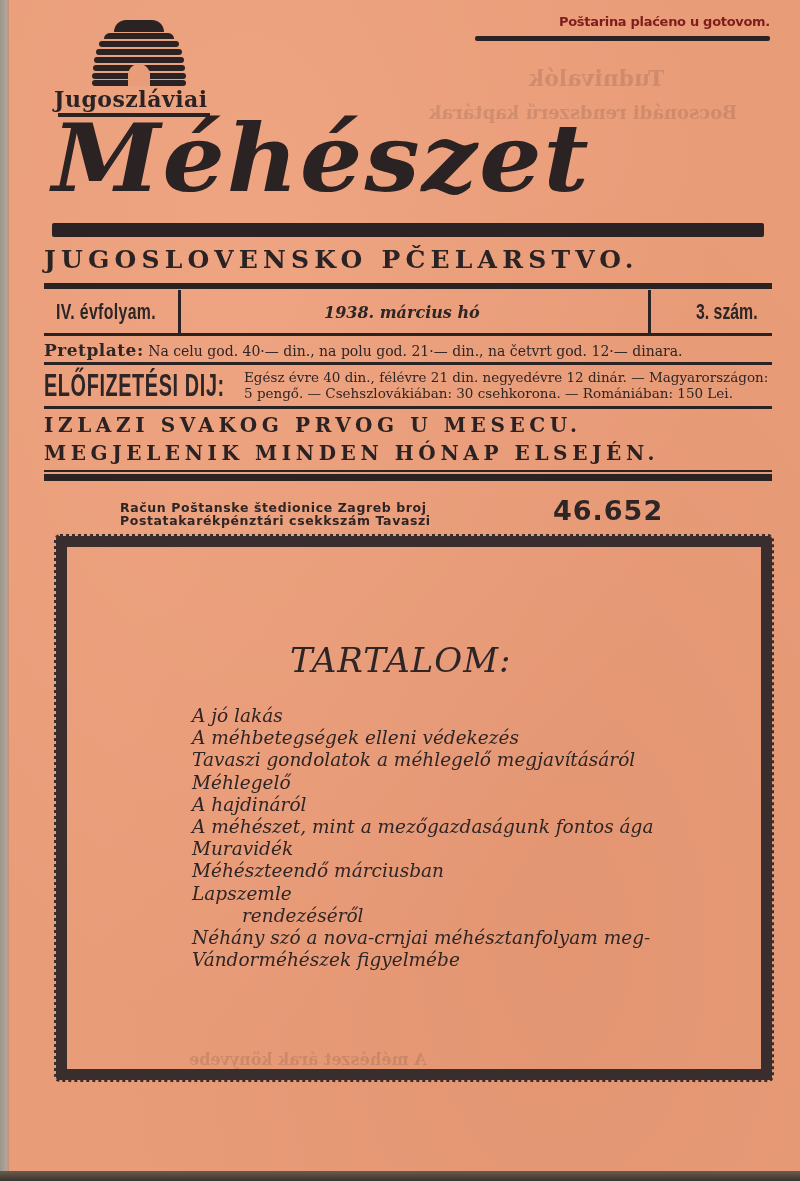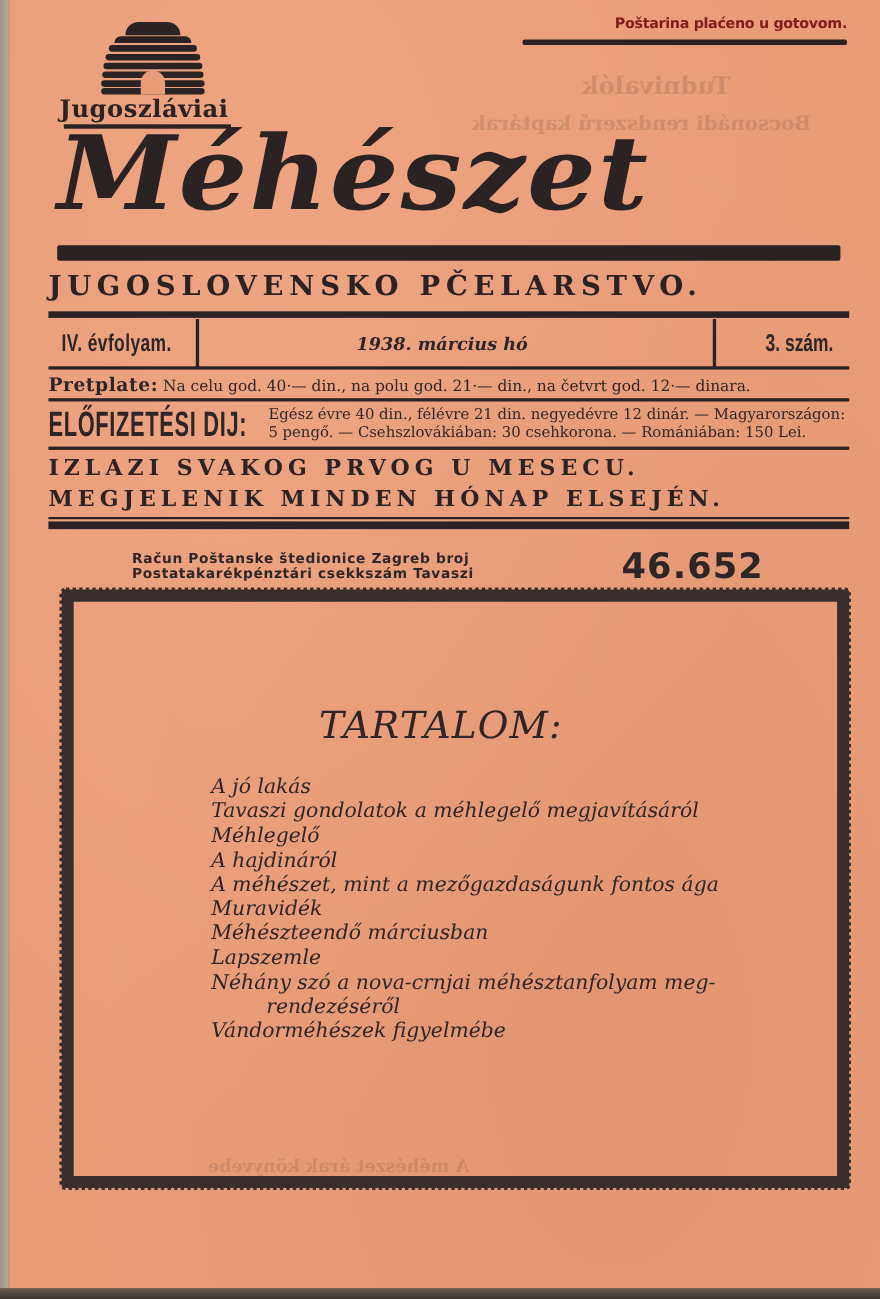--- a/index.html
+++ b/index.html
@@ -65,21 +65,21 @@
   .prices { position:absolute; left:44px; top:340px; width:728px; font-size:14px; white-space:nowrap; }
   .prices .lbl { font-family:"DejaVu Serif", serif; font-weight:bold; font-size:17px; letter-spacing:0.5px; }
   .sub-block { position:absolute; left:44px; top:365px; width:728px; height:40px; }
   .sub-lbl { position:absolute; left:0; top:2px; font-family:"Liberation Sans", sans-serif; font-weight:bold; font-size:32px; transform:scaleX(0.62); transform-origin:left; white-space:nowrap; letter-spacing:1px; }
   .sub-text { position:absolute; left:158px; top:4px; font-size:13.5px; line-height:16px; white-space:nowrap;padding-left:42px; }
   .announce {
     position:absolute; left:44px; width:728px; font-family:"DejaVu Serif", serif;
     font-weight:bold; font-size:20px; letter-spacing:4.6px; white-space:nowrap; color:#2b2224;
   }
   .account { position:absolute; left:120px; top:501px; font-family:"DejaVu Sans", sans-serif; font-weight:bold; font-size:12.5px; line-height:13px; letter-spacing:0.6px; white-space:nowrap; }
-  .account-num { position:absolute; left:565px; top:495px; font-family:"DejaVu Sans", sans-serif; font-weight:bold; font-size:32px; letter-spacing:1px; }
+  .account-num { position:absolute; left:553px; top:495px; font-family:"DejaVu Sans", sans-serif; font-weight:bold; font-size:27px; letter-spacing:1px; }
   
   .frame {
     position:absolute; left:56px; top:536px; width:716px; height:544px;
     border:11px solid #3a2d2e; border-radius:3px; box-sizing:border-box;
   }
   .frame::before {
     content:""; position:absolute; inset:-13px; border:3px dotted #3a2d2e; border-radius:6px; pointer-events:none;
   }
   .toc-title {
     position:absolute; left:290px; top:640px; font-family:"DejaVu Serif", serif;
@@ -154,25 +154,26 @@
 <div class="account">
   <div>Račun Poštanske štedionice Zagreb broj</div>
   <div>Postatakarékpénztári csekkszám Tavaszi</div>
 </div>
 <div class="account-num">46.652</div>
 
 <div class="frame"></div>
 <div class="toc-title">TARTALOM:</div>
 <div class="toc">
   <div class="item">A jó lakás</div>
+  <div class="item">A méhbetegségek elleni védekezés</div>
   <div class="item">Tavaszi gondolatok a méhlegelő megjavításáról</div>
   <div class="item">Méhlegelő</div>
   <div class="item">A  hajdináról</div>
   <div class="item">A méhészet, mint a mezőgazdaságunk fontos ága</div>
   <div class="item">Muravidék</div>
   <div class="item">Méhészteendő márciusban</div>
   <div class="item">Lapszemle</div>
+  <div class="item cont">rendezéséről</div>
   <div class="item">Néhány szó a nova-crnjai méhésztanfolyam meg-</div>
-  <div class="item cont">rendezéséről</div>
   <div class="item">Vándorméhészek figyelmébe</div>
 </div>
 
 <div class="bottom-edge"></div>
 
 </body></html>

